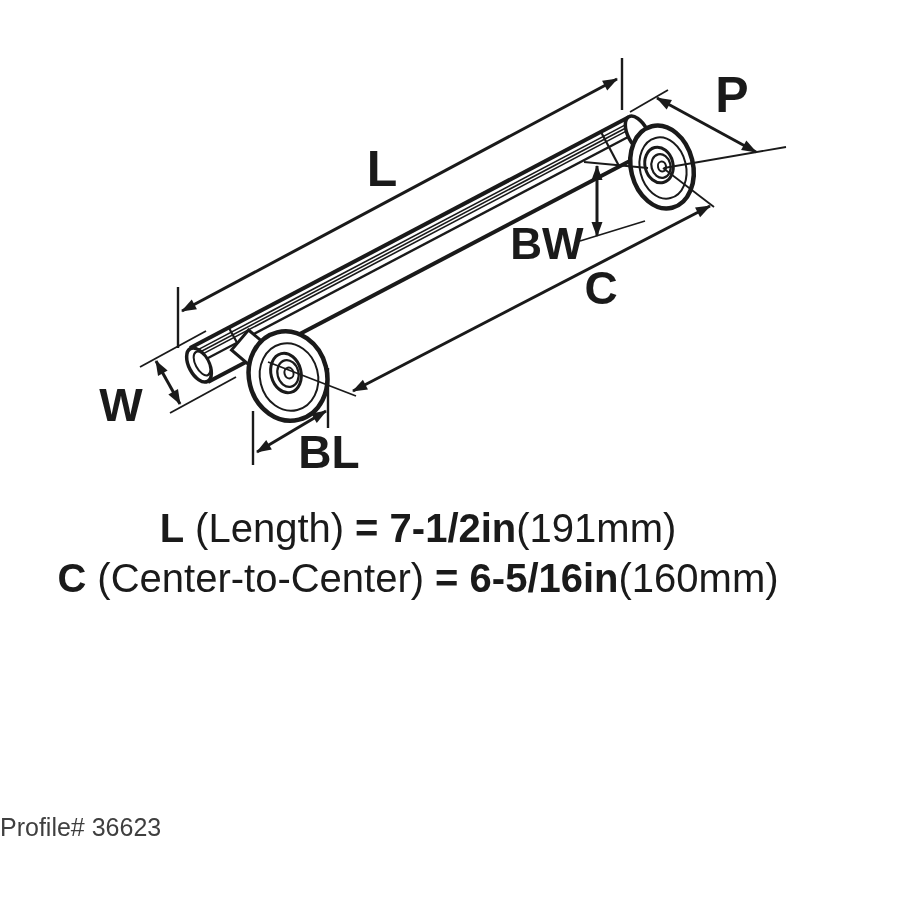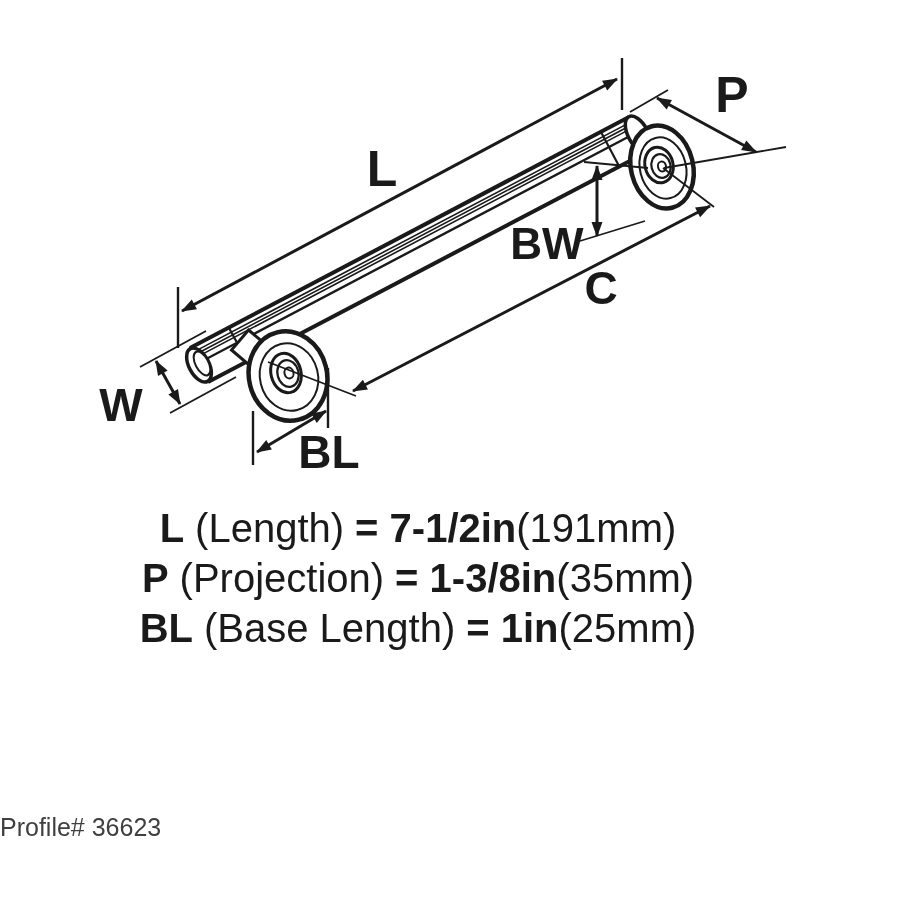--- a/index.html
+++ b/index.html
@@ -117,26 +117,23 @@
     <text x="329" y="468" font-size="46" text-anchor="middle">BL</text>
   </svg>
 
   <div class="spec-block">
 
       <div class="spec-line">
         <span class="b spec-code">L</span><span class="spec-name">(Length)</span><span class="b">= 7-1/2in</span><span>(191mm)</span>
       </div>
 
 
+
       <div class="spec-line">
-        <span class="b spec-code">P</span><span class="spec-name">(Projection)</span><span class="b">= 1-3/8in</span><span>(35mm)</span>
+        <span class="b spec-code">C</span><span class="spec-name">(Center-to-Center)</span><span class="b">= 6-5/16in</span><span>(160mm)</span>
       </div>
 
-
-      <div class="spec-line">
-        <span class="b spec-code">BL</span><span class="spec-name">(Base Length)</span><span class="b">= 1in</span><span>(25mm)</span>
-      </div>
 
     </div>
 
   <div class="profile-line">Profile# 36623</div>
 
 </div>
 
 </body></html>

